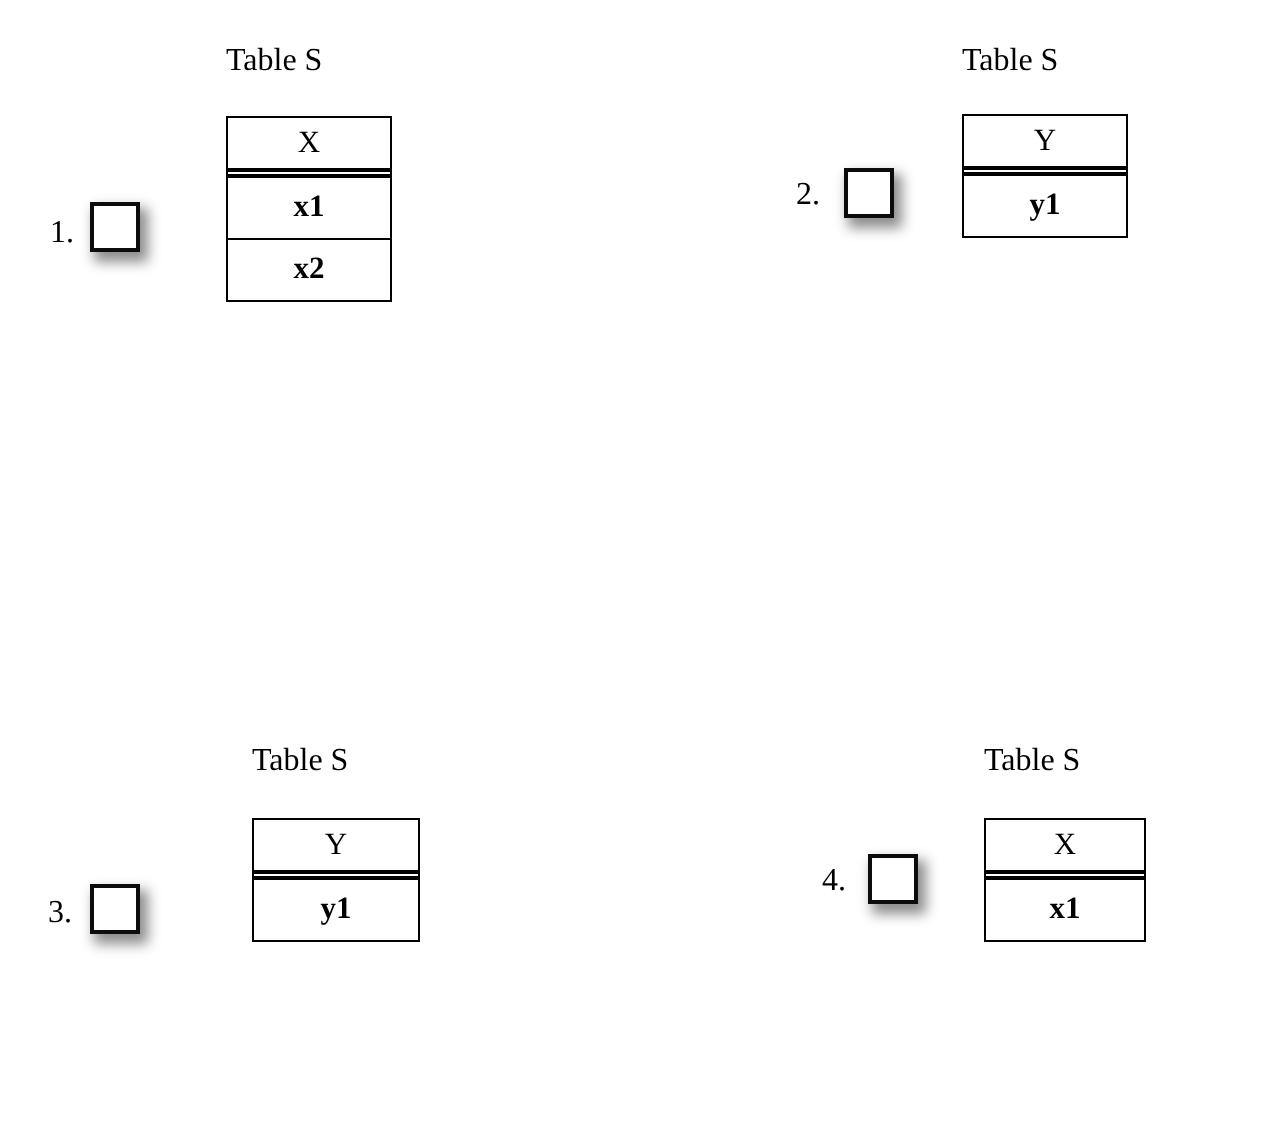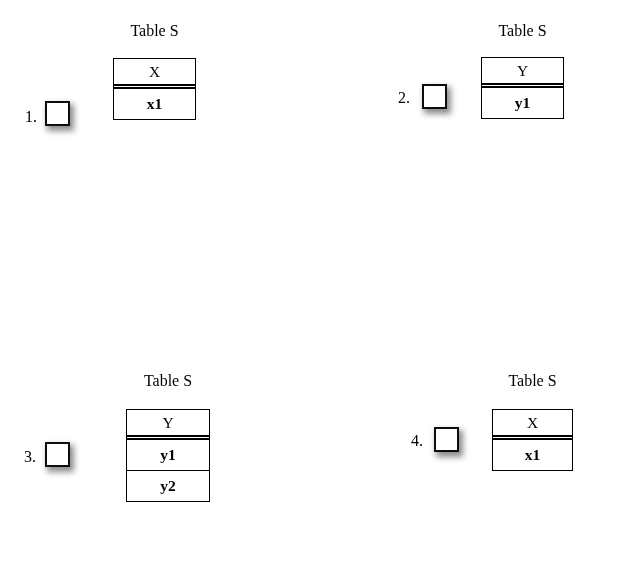--- a/index.html
+++ b/index.html
@@ -25,21 +25,21 @@
   .checkbox {
     position: absolute;
     width: 21px; height: 21px;
     background: #ffffff;
     border: 2.4px solid #0c0c0c;
     box-shadow: 3px 4px 6px 1px rgba(0,0,0,0.45);
     cursor: pointer;
   }
   .tbl-title {
     position: absolute;
-    text-align: center;
+    text-align: left;
     font-size: 16px;
     line-height: 17px;
     color: #000;
   }
   .stable {
     position: absolute;
     border: 1.7px solid #000;
     background: #fff;
     box-sizing: border-box;
   }
@@ -63,41 +63,41 @@
 
 <div class="canvas">
 
   <div>
     <span class="optnum" style="left:25px; top:108px;">1.</span>
     <span class="checkbox" style="left:45px; top:101px;"></span>
     <div class="tbl-title" style="left:113px; top:22px; width:83px;">Table S</div>
     <div class="stable" style="left:113px; top:58px; width:83px;">
       <div class="cell hdr">X</div>
       <div class="cell row">x1</div>
+      <div class="cell row">x2</div>
     </div>
   </div>
 
   <div>
     <span class="optnum" style="left:398px; top:89px;">2.</span>
     <span class="checkbox" style="left:422px; top:84px;"></span>
     <div class="tbl-title" style="left:481px; top:22px; width:83px;">Table S</div>
     <div class="stable" style="left:481px; top:57px; width:83px;">
       <div class="cell hdr">Y</div>
       <div class="cell row">y1</div>
     </div>
   </div>
 
   <div>
     <span class="optnum" style="left:24px; top:448px;">3.</span>
     <span class="checkbox" style="left:45px; top:442px;"></span>
     <div class="tbl-title" style="left:126px; top:372px; width:84px;">Table S</div>
     <div class="stable" style="left:126px; top:409px; width:84px;">
       <div class="cell hdr">Y</div>
       <div class="cell row">y1</div>
-      <div class="cell row">y2</div>
     </div>
   </div>
 
   <div>
     <span class="optnum" style="left:411px; top:432px;">4.</span>
     <span class="checkbox" style="left:434px; top:427px;"></span>
     <div class="tbl-title" style="left:492px; top:372px; width:81px;">Table S</div>
     <div class="stable" style="left:492px; top:409px; width:81px;">
       <div class="cell hdr">X</div>
       <div class="cell row">x1</div>

